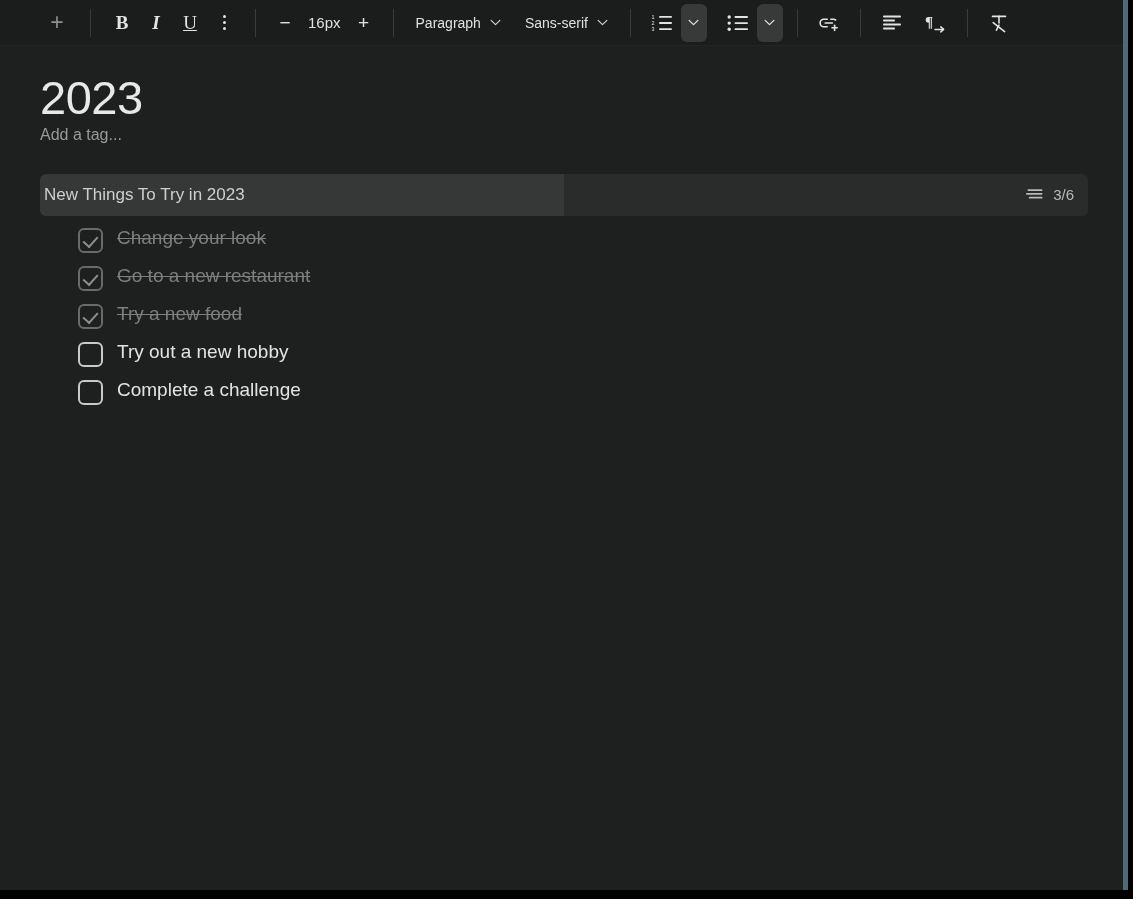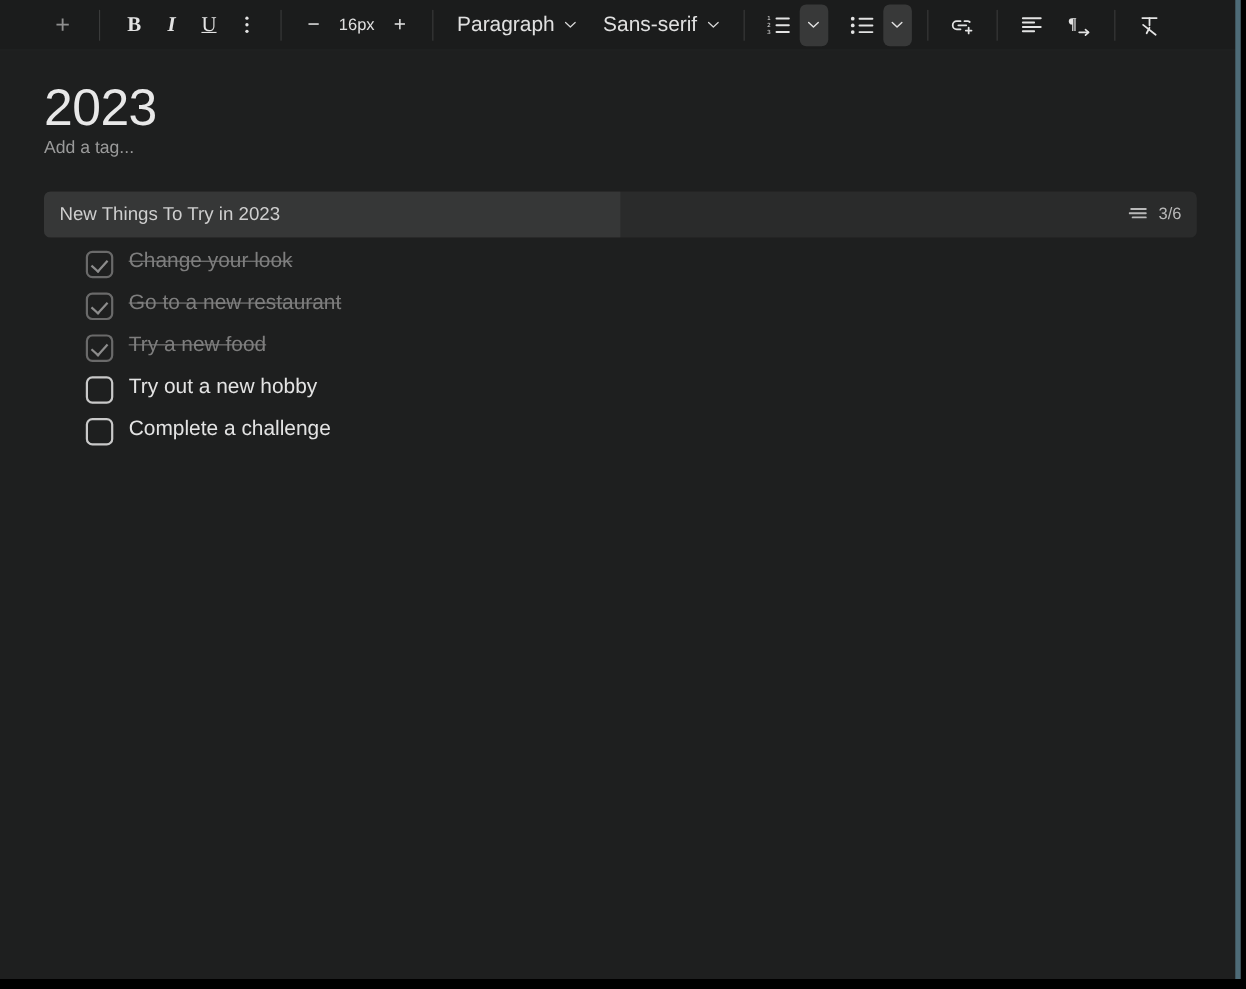--- a/index.html
+++ b/index.html
@@ -128,21 +128,21 @@
 
   
   .tb-select {
     display: flex;
     align-items: center;
     gap: 9px;
     height: 32px;
     padding: 0 8px;
     border-radius: 5px;
     color: #e0e0e0;
-    font-size: 19px;
+    font-size: 14px;
     cursor: pointer;
     white-space: nowrap;
   }
 
   .chev {
     width: 11px; height: 7px;
     flex: none;
   }
   .chev svg { display: block; }
 
@@ -214,21 +214,21 @@
     position: absolute;
     left: 0; top: 0; bottom: 0;
     background: #363737;
   }
 
   .checklist-name {
     position: relative;
     z-index: 2;
     color: #cfcfcf;
     font-size: 17px;
-    padding-left: 14px;
+    padding-left: 4px;
   }
 
   .checklist-meta {
     position: absolute;
     right: 14px;
     top: 0; bottom: 2px;
     z-index: 2;
     display: flex;
     align-items: center;
     gap: 9px;

